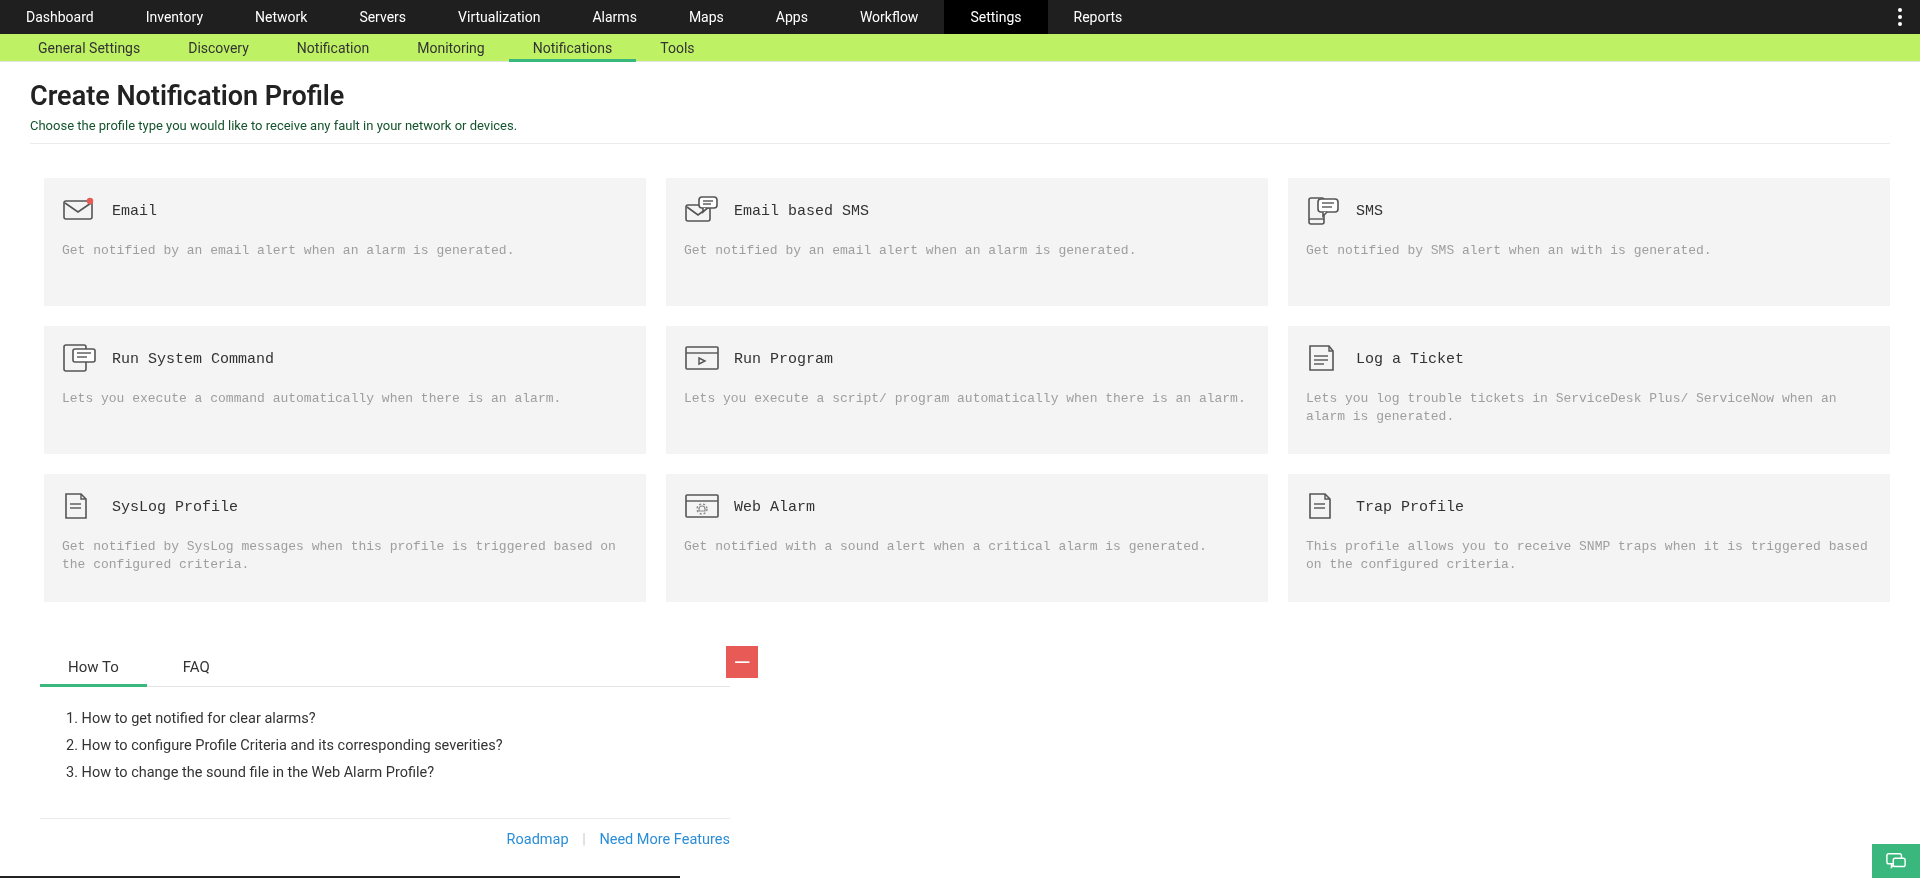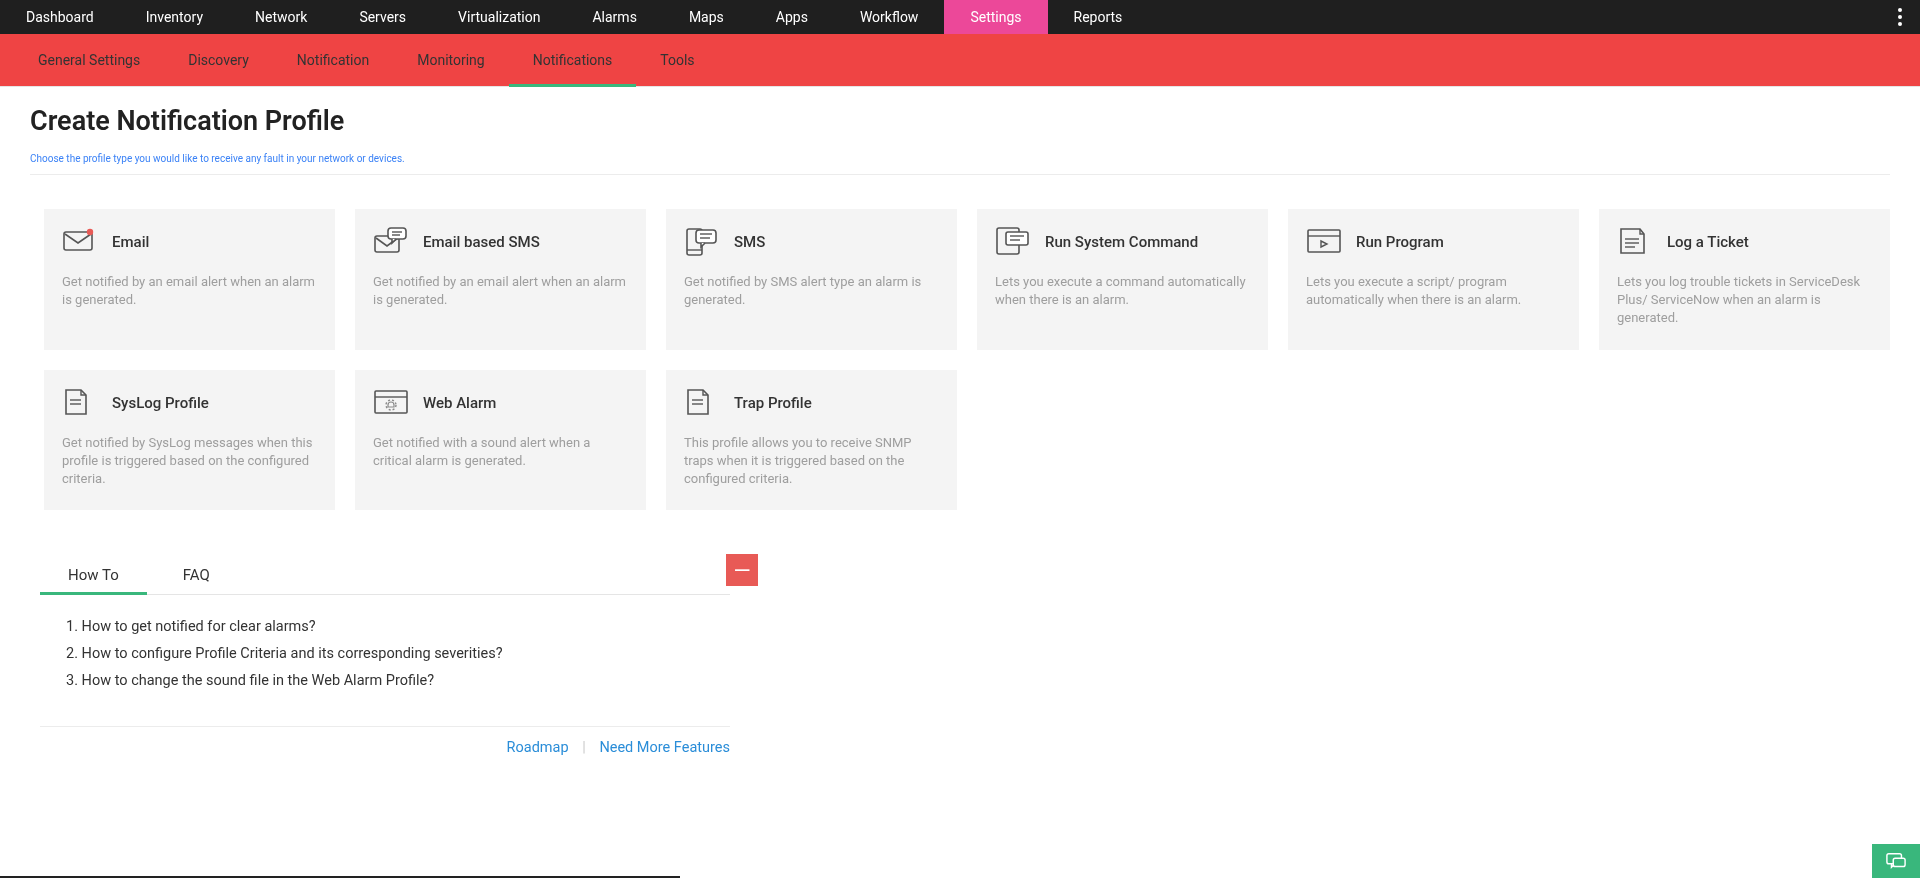--- a/index.html
+++ b/index.html
@@ -1,37 +1,37 @@
 <!DOCTYPE html>
 <html><head>
 <meta charset="utf-8">
 <style>
   * { box-sizing: border-box; margin: 0; padding: 0; }
   body { font-family: -apple-system, BlinkMacSystemFont, "Segoe UI", Roboto, "Helvetica Neue", Arial, sans-serif; font-size: 14px; color: #333; background:#fff; }
   
   
   .topnav { background: #1f1f1f; height: 34px; display: flex; align-items: stretch; position: relative; }
   .topnav-item { color: #fff; padding: 0 26px; display: flex; align-items: center; font-size: 14px; cursor: pointer; }
-  .topnav-item.active { background: #ec4899; }
+  .topnav-item.active { background: #000000; }
   .topnav-kebab { position: absolute; right: 12px; top: 0; height: 34px; display: flex; flex-direction: column; justify-content: center; gap: 3px; cursor: pointer; padding: 0 6px;}
   .topnav-kebab span { width: 4px; height: 4px; background: #fff; border-radius: 50%; display: block; }
 
   
-  .subnav { background: #ef4444; border-bottom: 1px solid #e5e5e5; height: 53px; display: flex; align-items: stretch; padding-left: 14px; }
+  .subnav { background: #bef264; border-bottom: 1px solid #e5e5e5; height: 28px; display: flex; align-items: stretch; padding-left: 14px; }
   .subnav-item { color: #333; padding: 0 24px; display: flex; align-items: center; font-size: 14px; cursor: pointer; position: relative; }
   .subnav-item.active::after { content:""; position:absolute; left:0; right:0; bottom:-1px; height:3px; background:#39b77c; }
 
   
   .page { padding: 18px 30px 20px 30px; }
   .page-title { font-size: 27px; font-weight: 600; color: #222; }
-  .page-subtitle { font-size: 10px; color: #3b82f6; margin-top: 16px; }
+  .page-subtitle { font-size: 13px; color: #14532d; margin-top: 6px; }
   .page-divider { border: none; border-top: 1px solid #ececec; margin-top: 10px; }
 
   
-  .cards { display: grid; grid-template-columns: repeat(6, 1fr); gap: 20px; padding: 14px 30px 6px 44px; }
+  .cards { display: grid; grid-template-columns: repeat(3, 1fr); gap: 20px; padding: 14px 30px 6px 44px; font-family: Liberation Mono, monospace; }
   .card { background: #f4f4f4; padding: 18px 18px 22px 18px; min-height: 128px; cursor: pointer; }
   .card-head { display: flex; align-items: center; gap: 14px; margin-bottom: 16px; }
   .card-icon { width: 36px; height: 30px; display:flex; align-items:center; justify-content:center; color:#555;}
   .card-title { font-size: 15px; color: #333; font-weight: 500; }
   .card-desc { font-size: 13px; color: #9e9e9e; line-height: 1.4; }
 
   
   .howto-wrap { padding: 40px 30px 10px 40px; max-width: 760px; position: relative; }
   .howto-tabs { display: flex; gap: 8px; border-bottom: 1px solid #e5e5e5; position: relative; }
   .howto-tab { padding: 10px 28px; font-size: 15px; color: #333; cursor: pointer; position: relative; }
@@ -152,21 +152,21 @@
     </div>
     <div class="card">
       <div class="card-head">
         <span class="card-icon">
           <svg width="36" height="30" viewBox="0 0 34 30">
             <use href="#ic-phone-sms"></use>
           </svg>
         </span>
         <span class="card-title">SMS</span>
       </div>
-      <div class="card-desc">Get notified by SMS alert type an alarm is generated.</div>
+      <div class="card-desc">Get notified by SMS alert when an with is generated.</div>
     </div>
     <div class="card">
       <div class="card-head">
         <span class="card-icon">
           <svg width="36" height="30" viewBox="0 0 34 30">
             <use href="#ic-terminal-doc"></use>
           </svg>
         </span>
         <span class="card-title">Run System Command</span>
       </div>

